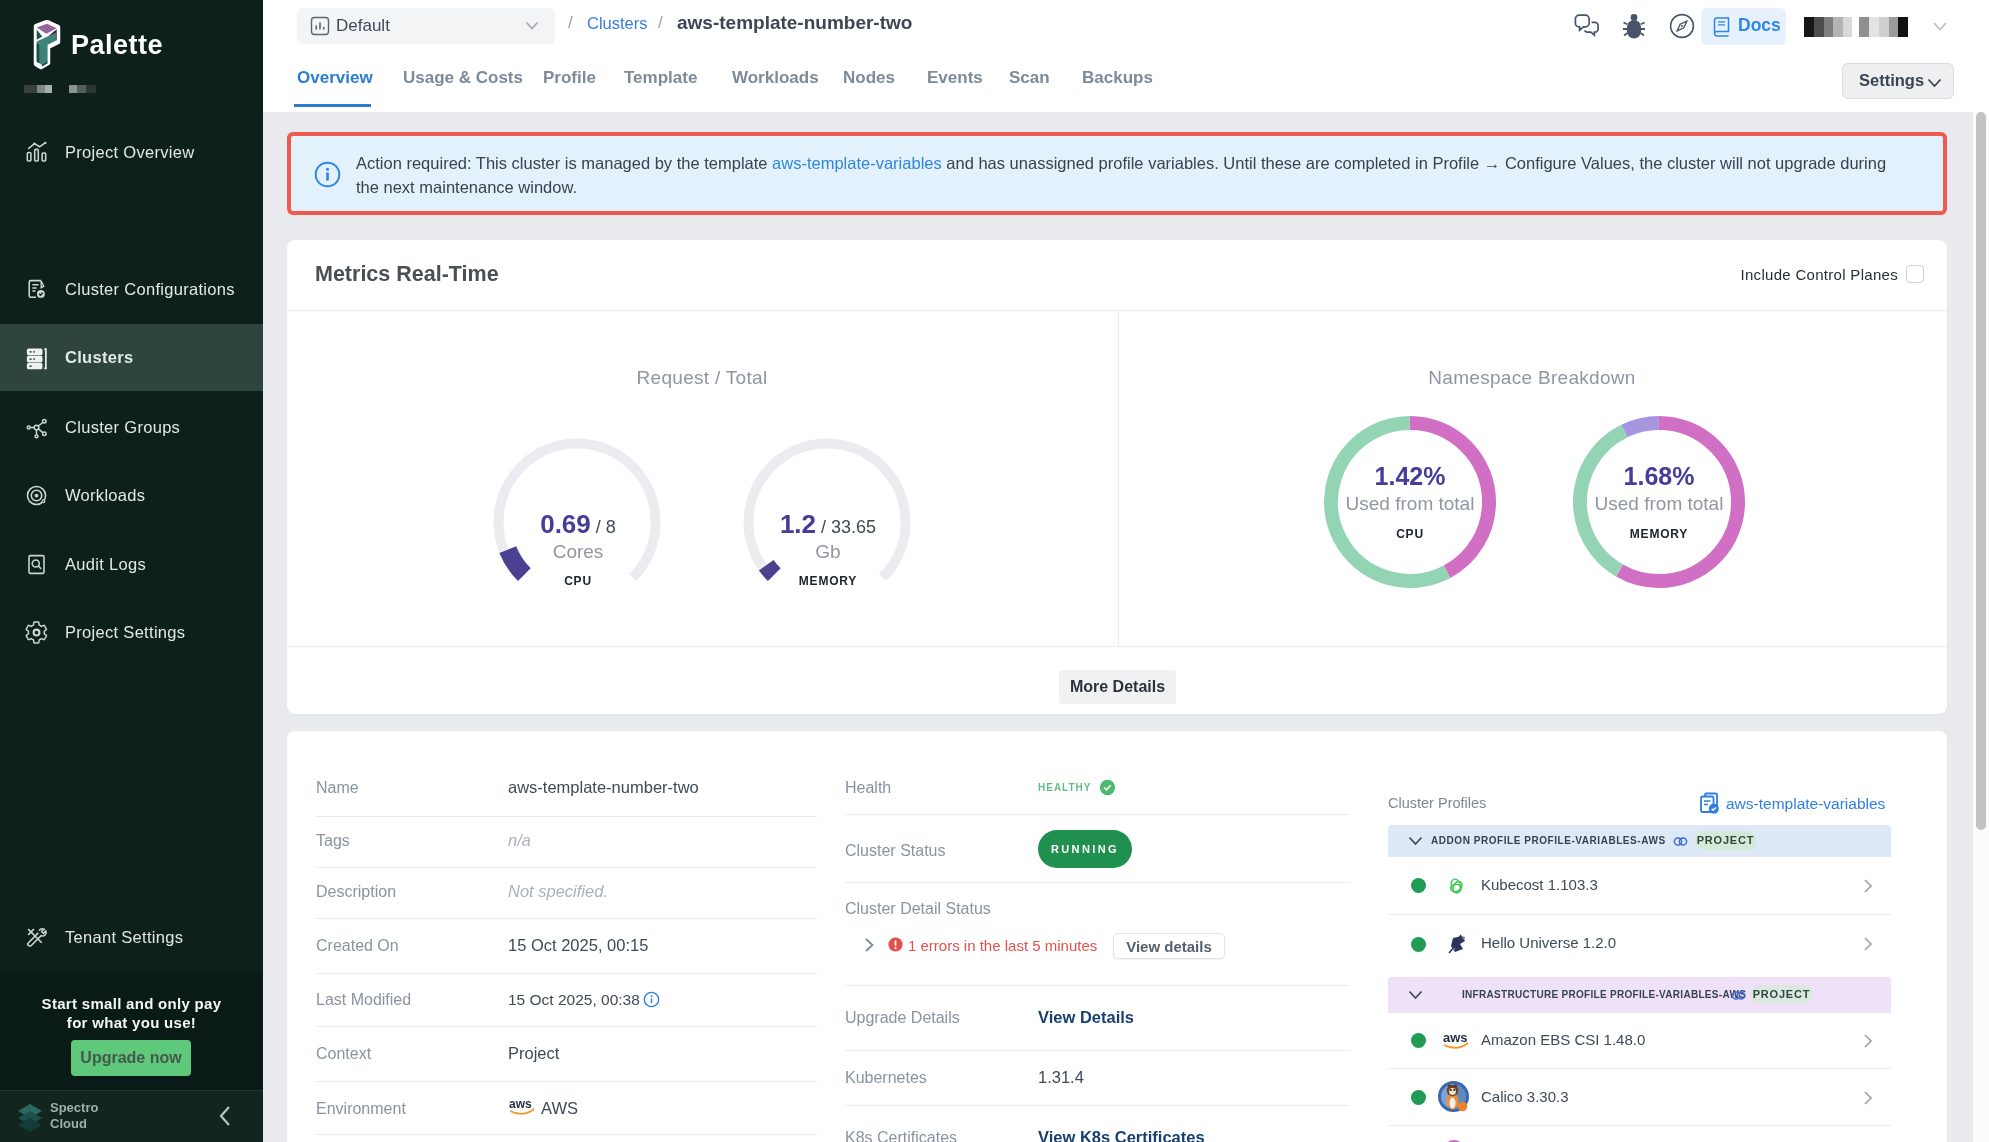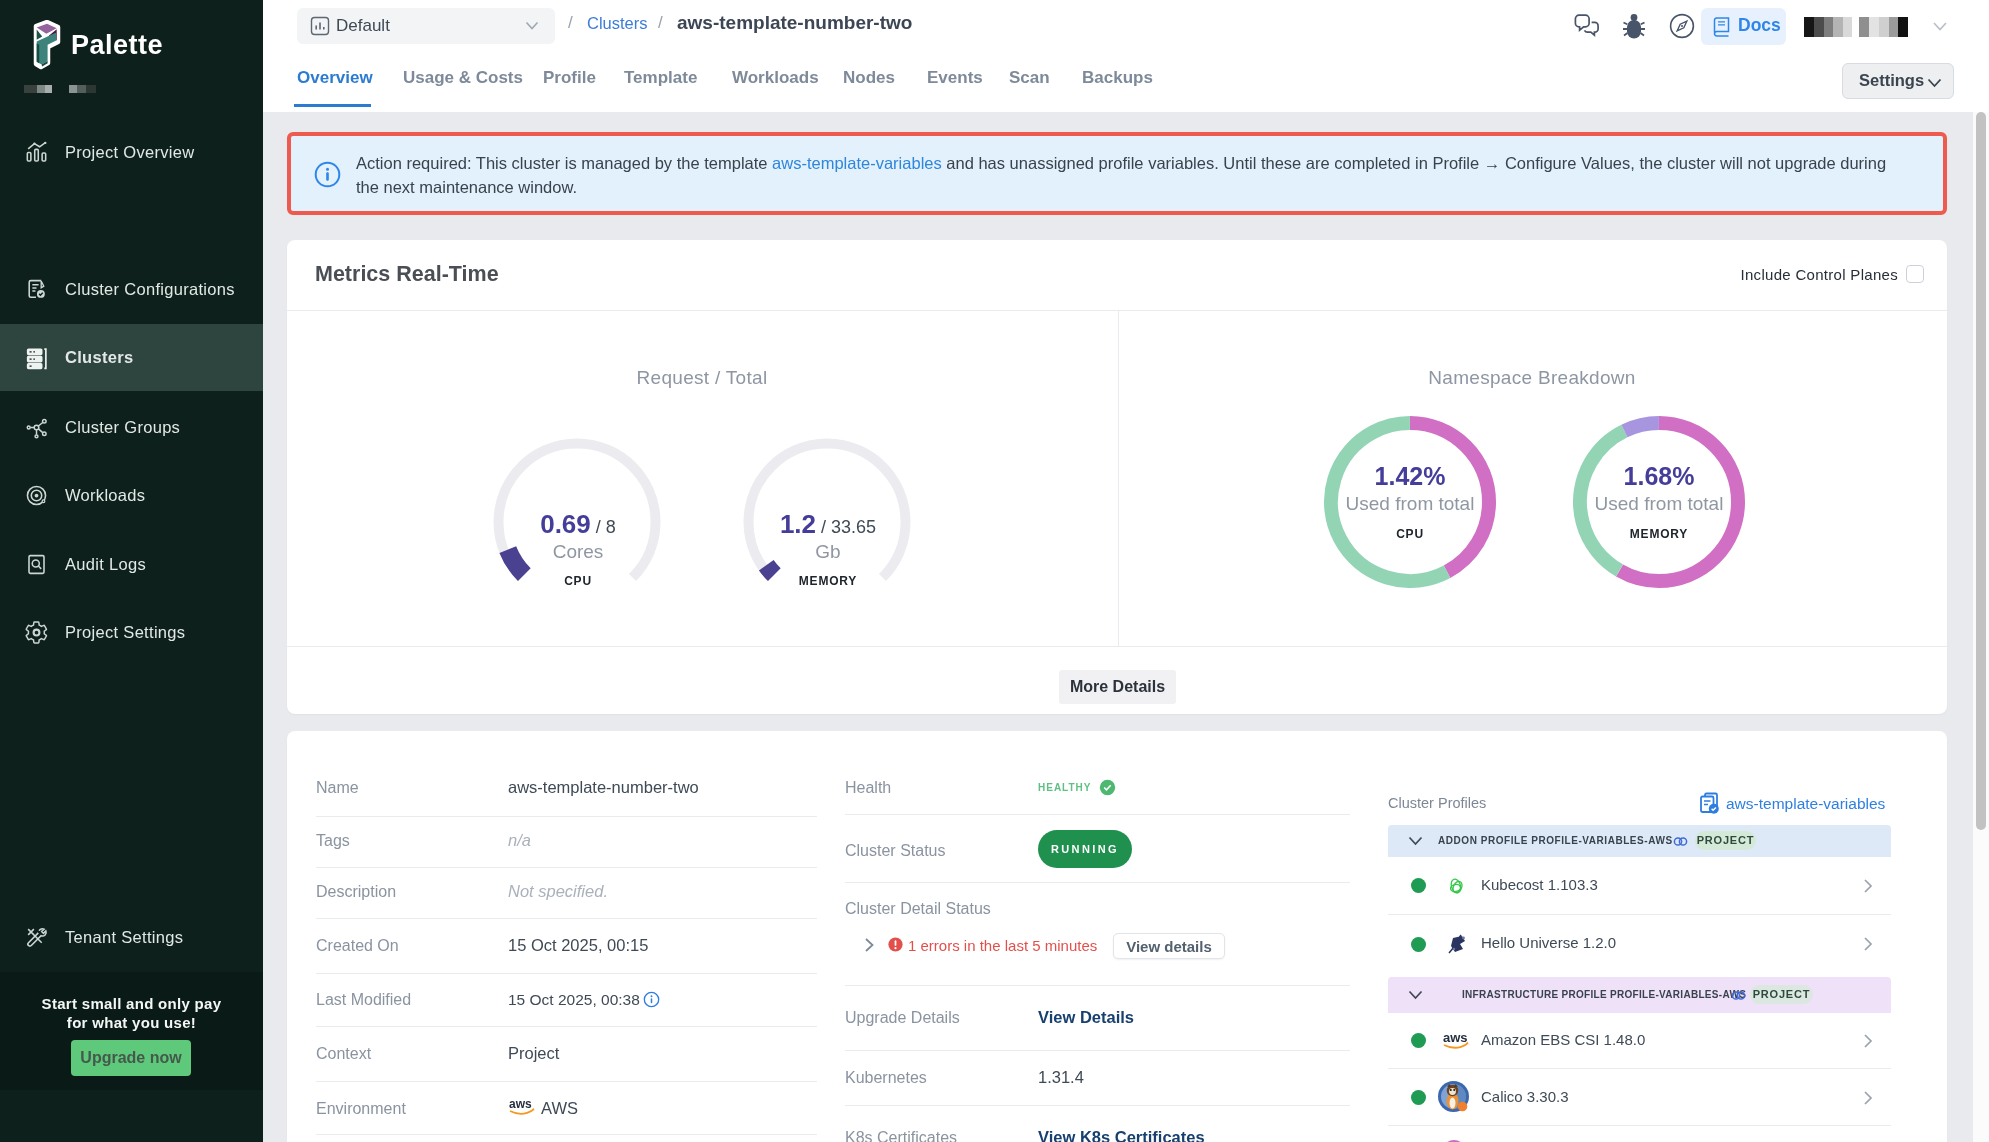--- a/index.html
+++ b/index.html
@@ -125,20 +125,31 @@
       <path d="M14.5 5.5 a3.5 3.5 0 0 1 4.8 -1.5 l-2.3 2.3 l1.7 1.7 l2.3 -2.3 a3.5 3.5 0 0 1 -4.6 4.6 L7 19.7 a1.6 1.6 0 0 1 -2.7 -2.7 l9.4 -9.4"></path>
     </svg>
     <div class="nlab">Tenant Settings</div>
   </div>
 
   <div class="abs" style="left:0; top:972px; width:263px; height:118px; background:#0a1b17;">
     <div class="abs" style="left:0; top:22px; width:263px; text-align:center; color:#f4f7f6; font-size:15px; font-weight:700; letter-spacing:0.3px; line-height:19px;">Start small and only pay<br>for what you use!</div>
     <div class="abs" style="left:71px; top:68px; width:120px; height:36px; background:#5fc97b; border-radius:4px; color:#44584b; font-size:16px; font-weight:700; text-align:center; line-height:36px;">Upgrade now</div>
   </div>
 
+  <div class="abs" style="left:0; top:1090px; width:263px; height:52px; background:#12251f; border-top:1px solid #223630;">
+    <svg class="abs" style="left:16px; top:11px;" width="28" height="30" viewBox="0 0 28 30">
+      <path d="M14 2 L26 9 L14 16 L2 9 Z" fill="#2a6862"></path>
+      <path d="M14 9 L26 16 L14 23 L2 16 Z" fill="#1d504b"></path>
+      <path d="M14 16 L26 23 L14 30 L2 23 Z" fill="#143c38"></path>
+    </svg>
+    <div class="abs" style="left:50px; top:9px; color:#9fb0ac; font-size:13px; font-weight:700; line-height:16px;">Spectro<br>Cloud</div>
+    <svg class="abs" style="left:219px; top:14px;" width="12" height="22" viewBox="0 0 12 22" fill="none" stroke="#b9c4c1" stroke-width="2.2">
+        <path d="M10 2 L2 11 L10 20"></path>
+      </svg>
+  </div>
 </div>
 <div id="topbar">
 
   <div class="abs" style="left:34px; top:8px; width:258px; height:36px; background:#f3f4f6; border-radius:6px;">
     <svg class="abs" style="left:13px; top:8px;" width="20" height="20" viewBox="0 0 20 20" fill="none" stroke="#5c6774" stroke-width="1.4">
       <rect x="1.5" y="1.5" width="17" height="17" rx="3"></rect>
       <path d="M6.2 13.5 v-4 M10 13.5 v-7 M13.8 13.5 v-2.5" stroke-width="1.6"></path>
     </svg>
     <div class="abs" style="left:39px; top:8px; font-size:17px; color:#3f4a56;">Default</div>
     <svg class="abs" style="left:228px; top:13px;" width="14" height="10" viewBox="0 0 14 10" fill="none" stroke="#a0a8b2" stroke-width="1.6">
@@ -337,21 +348,21 @@
       <path d="M6 9 h6.5 M6 12.5 h4" stroke="#2e7de0" stroke-width="1.5"></path>
       <circle cx="15.8" cy="16.8" r="5" fill="#2e7de0"></circle>
       <path d="M13.6 16.8 l1.5 1.5 l2.8 -2.9" stroke="#fff" stroke-width="1.4"></path>
     </svg>
     <div class="abs" style="left:1439px; top:64px; font-size:15.5px; color:#2f7fe0;">aws-template-variables</div>
 
     <div class="abs" style="left:1101px; top:94px; width:503px; height:32px; background:#dde9f6; border-radius:4px 4px 0 0;">
       <svg class="abs" style="left:20px; top:11px;" width="15" height="10" viewBox="0 0 15 10" fill="none" stroke="#3e4856" stroke-width="1.7">
           <path d="M1.5 1.5 L7.5 8 L13.5 1.5"></path>
         </svg>
-      <div class="abs" style="left:50px; top:10px; font-size:10px; font-weight:700; color:#39434f; letter-spacing:0.55px;">ADDON PROFILE PROFILE-VARIABLES-AWS</div>
+      <div class="abs" style="left:43px; top:10px; font-size:10px; font-weight:700; color:#39434f; letter-spacing:0.55px;">ADDON PROFILE PROFILE-VARIABLES-AWS</div>
       <svg class="abs" style="left:284px; top:8px;" width="17" height="17" viewBox="0 0 17 17" fill="none" stroke="#3f6ad8" stroke-width="1.5">
         <circle cx="6" cy="8.5" r="3.6"></circle>
         <circle cx="11" cy="8.5" r="3.6"></circle>
       </svg>
       <div class="abs" style="left:307px; top:6px; width:61px; height:19px; background:#d5e9d9; border-radius:10px; text-align:center; line-height:19px; font-size:11px; font-weight:700; color:#2f4a3c; letter-spacing:0.8px;">PROJECT</div>
     </div>
 
     <div class="abs" style="left:1101px; top:126px; width:503px; height:58px; background:#fff; border-bottom:1px solid #e9ebef;">
       <div class="abs" style="left:23px; top:21px; width:15px; height:15px; border-radius:50%; background:#1f9b53;"></div>
       <svg class="abs" style="left:58px; top:18px;" width="22" height="22" viewBox="0 0 22 22" fill="none" stroke="#35c848" stroke-width="1.3">

